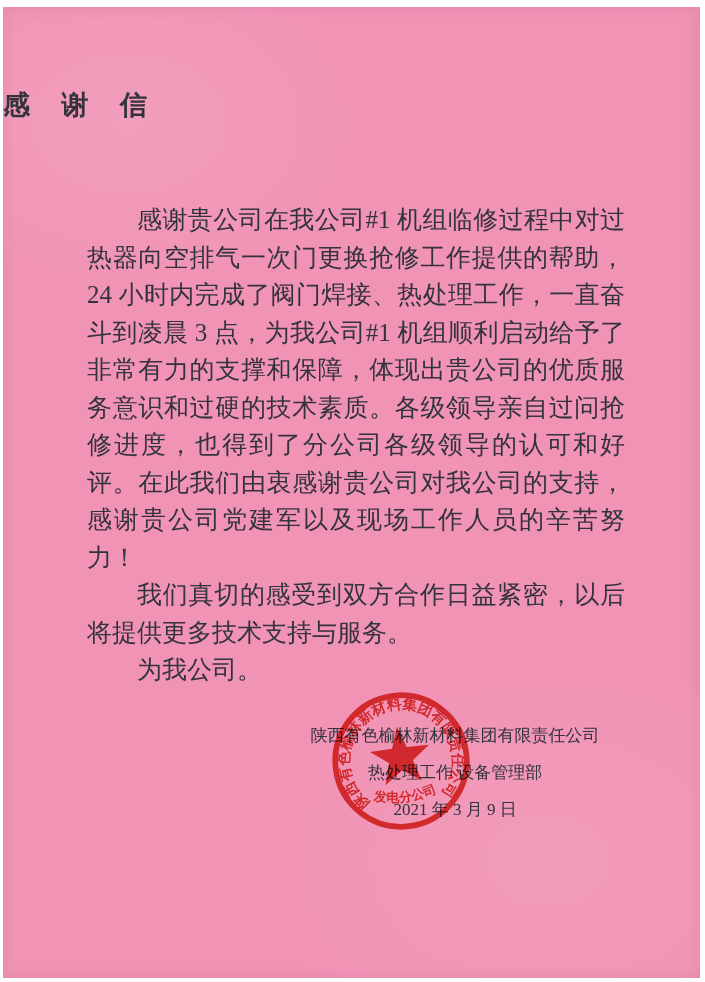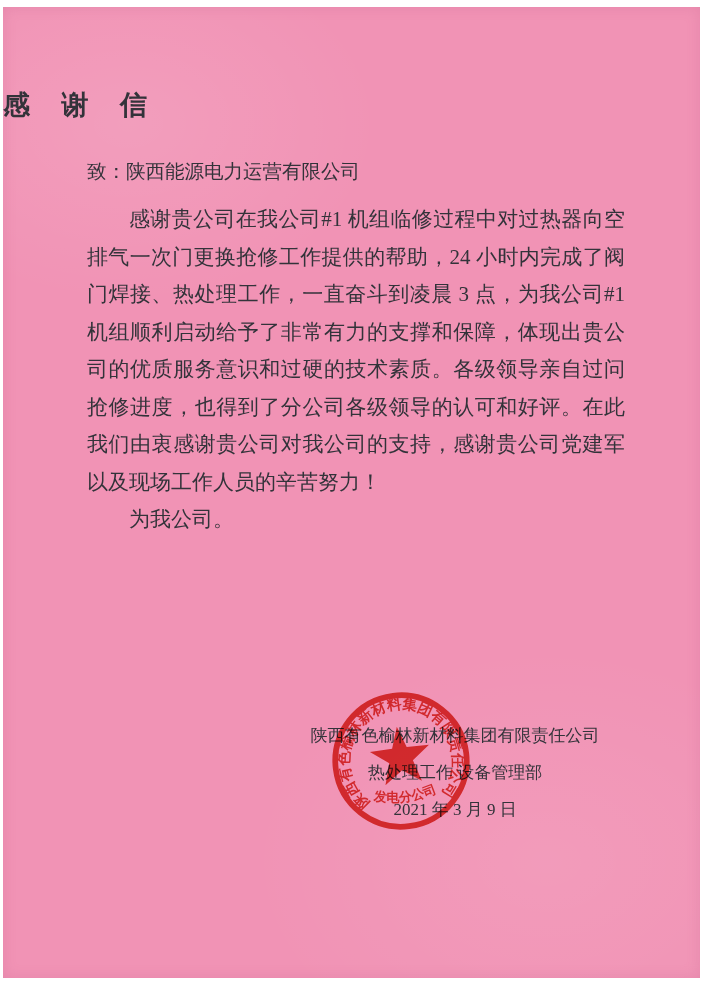--- a/index.html
+++ b/index.html
@@ -23,21 +23,21 @@
     color:var(--ink,#33333a);
     white-space:pre;
   }
   .recipient{
     position:absolute;top:151px;left:84px;right:70px;
     font-size:19.5px;color:var(--ink,#33333a);
     margin:0;
   }
   .body-block{
     position:absolute;top:194px;left:84px;width:538px;
-    font-size:21px;line-height:37.5px;
+    font-size:25px;line-height:37.5px;
     color:var(--ink,#33333a);
     text-align:justify;
   }
   .body-block p{margin:0;text-indent:2em;}
   .signature{
     position:absolute;top:710px;left:262px;width:380px;
     text-align:center;
     font-size:17px;line-height:37px;
     color:var(--ink,#33333a);
   }
@@ -55,24 +55,24 @@
     fill:currentColor;
   }
 </style>
 </head>
 <body>
 
 <div class="paper">
 
   <div class="title">感  谢  信</div>
 
-  <p class="recipient">致：陕西能源电力运营有限公司</p>
 
   <div class="body-block">
     <p>感谢贵公司在我公司#1 机组临修过程中对过热器向空排气一次门更换抢修工作提供的帮助，24 小时内完成了阀门焊接、热处理工作，一直奋斗到凌晨 3 点，为我公司#1 机组顺利启动给予了非常有力的支撑和保障，体现出贵公司的优质服务意识和过硬的技术素质。各级领导亲自过问抢修进度，也得到了分公司各级领导的认可和好评。在此我们由衷感谢贵公司对我公司的支持，感谢贵公司党建军以及现场工作人员的辛苦努力！</p>
+    <p>我们真切的感受到双方合作日益紧密，以后将提供更多技术支持与服务。</p>
     <p>为我公司。</p>
   </div>
 
   <div class="signature">
     <p>陕西有色榆林新材料集团有限责任公司</p>
     <p>热处理工作 设备管理部</p>
     <p>2021 年 3 月 9 日</p>
   </div>
 
   <svg class="stamp" viewBox="0 0 140 140" aria-hidden="true">

